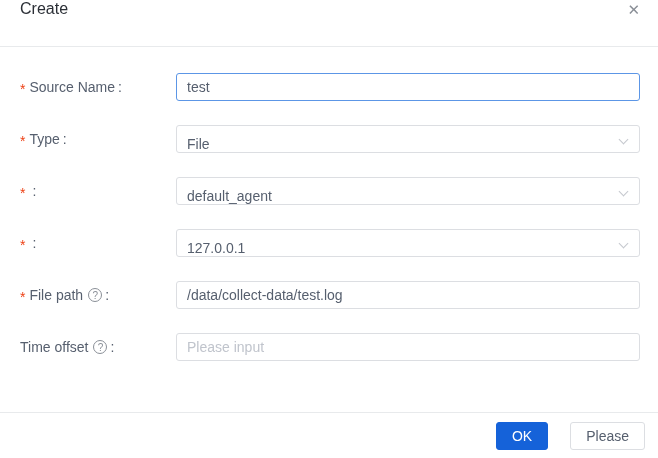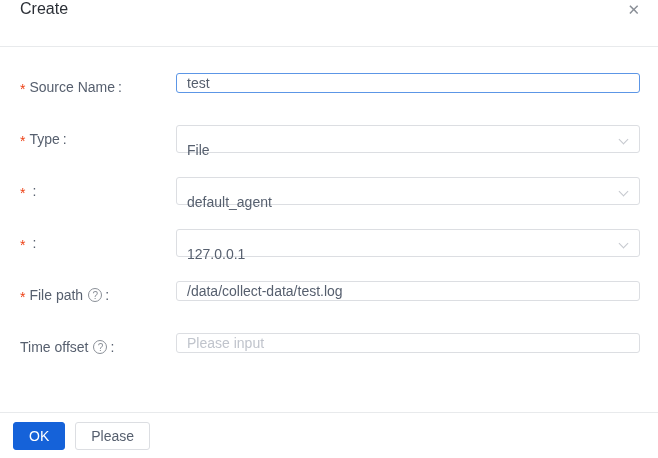--- a/index.html
+++ b/index.html
@@ -53,61 +53,61 @@
     margin-left: 5px;
     border: 1px solid #8a8f97;
     border-radius: 50%;
     display: inline-flex; align-items: center; justify-content: center;
     font-size: 10px; color: #8a8f97;
     cursor: pointer;
     flex: 0 0 14px;
   }
   .control-wrap { flex: 1; position: relative; }
   .text-input {
-    width: 100%; height: 20px;
+    width: 100%; height: 28px;
     border: 1px solid #dcdee2;
     border-radius: 3px;
     padding: 0 10px;
     font-size: 14px;
     color: #565f6e;
     outline: none;
     background: #fff;
     font-family: "Liberation Sans", sans-serif;
   }
   .text-input::placeholder { color: #c0c4cc; }
   .text-input.focused { border-color: #5c96e6; }
   .select-box {
     width: 100%; height: 28px;
     border: 1px solid #dcdee2;
     border-radius: 3px;
-    padding: 16px 26px 0 10px;
-    display: flex; align-items: flex-start;
+    padding: 0 26px 0 10px;
+    display: flex; align-items: flex-end;
     font-size: 14px;
     color: #565f6e;
     cursor: pointer;
     background: #fff;
   }
   .chevron {
     position: absolute;
     right: 13px; top: 11px;
     width: 7px; height: 7px;
     border-right: 1.4px solid #c5c8ce;
     border-bottom: 1.4px solid #c5c8ce;
     transform: rotate(45deg);
     pointer-events: none;
   }
   
   .modal-footer {
     position: absolute;
     left: 0; right: 0; bottom: 0;
     height: 46px;
     border-top: 1px solid #e8eaec;
-    display: flex; align-items: center; 
+    display: flex; align-items: center; justify-content: flex-end;
     padding: 0 13px;
-    gap: 10px;
+    gap: 22px;
     background: #fff;
   }
   .btn {
     height: 28px;
     padding: 0 15px;
     font-size: 14px;
     border-radius: 3px;
     border: 1px solid #dcdee2;
     background: #fff;
     color: #565f6e;

